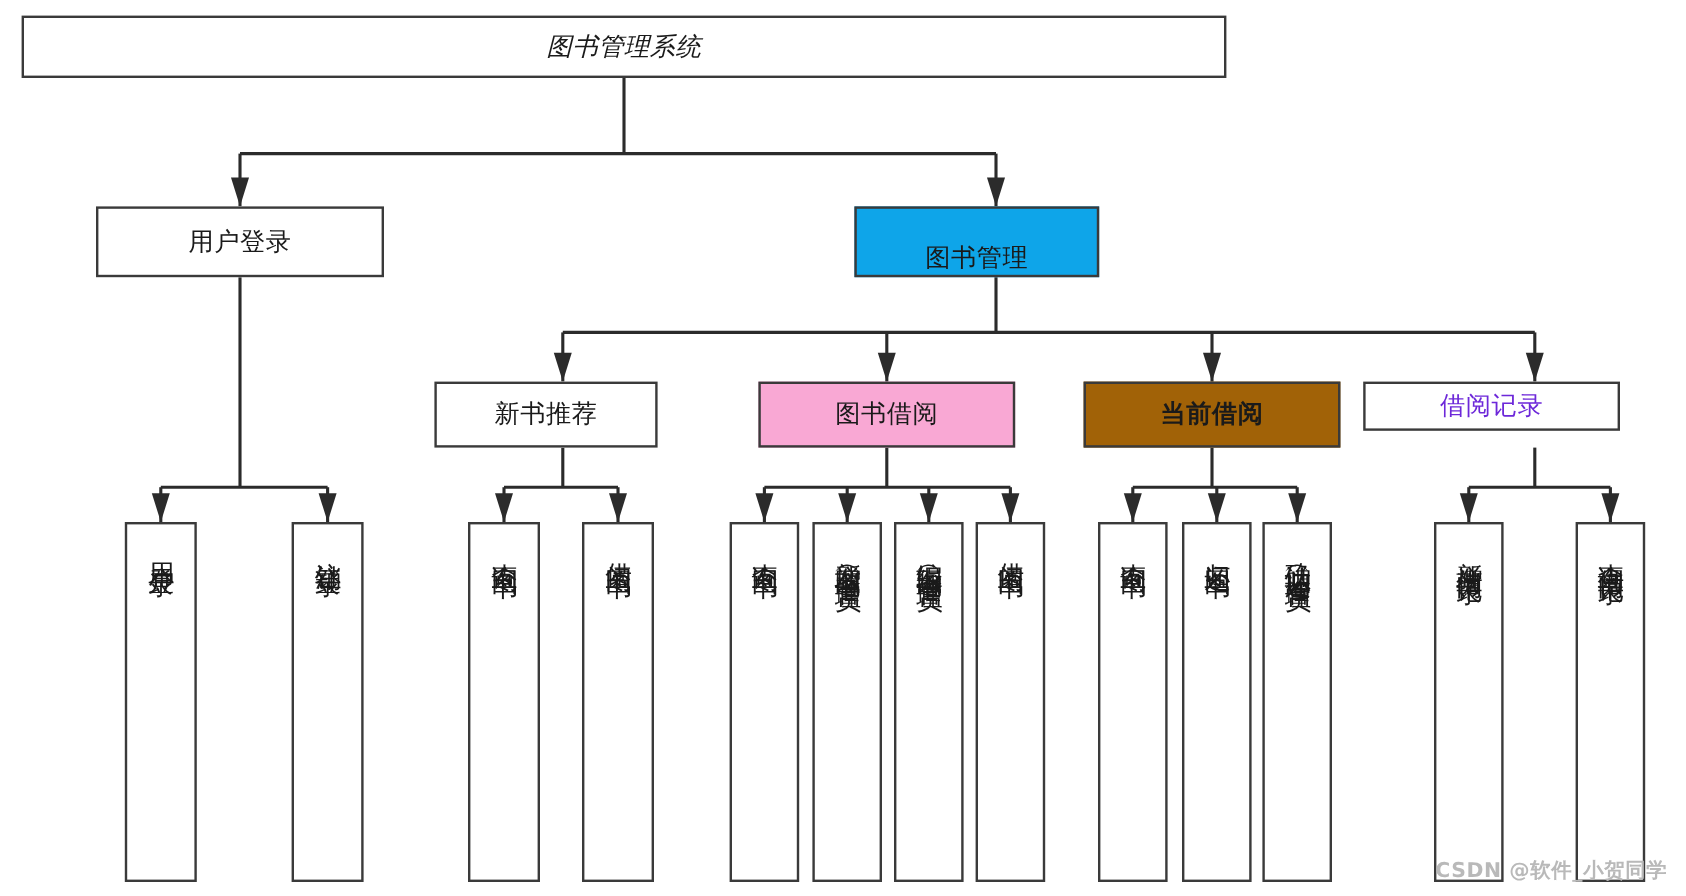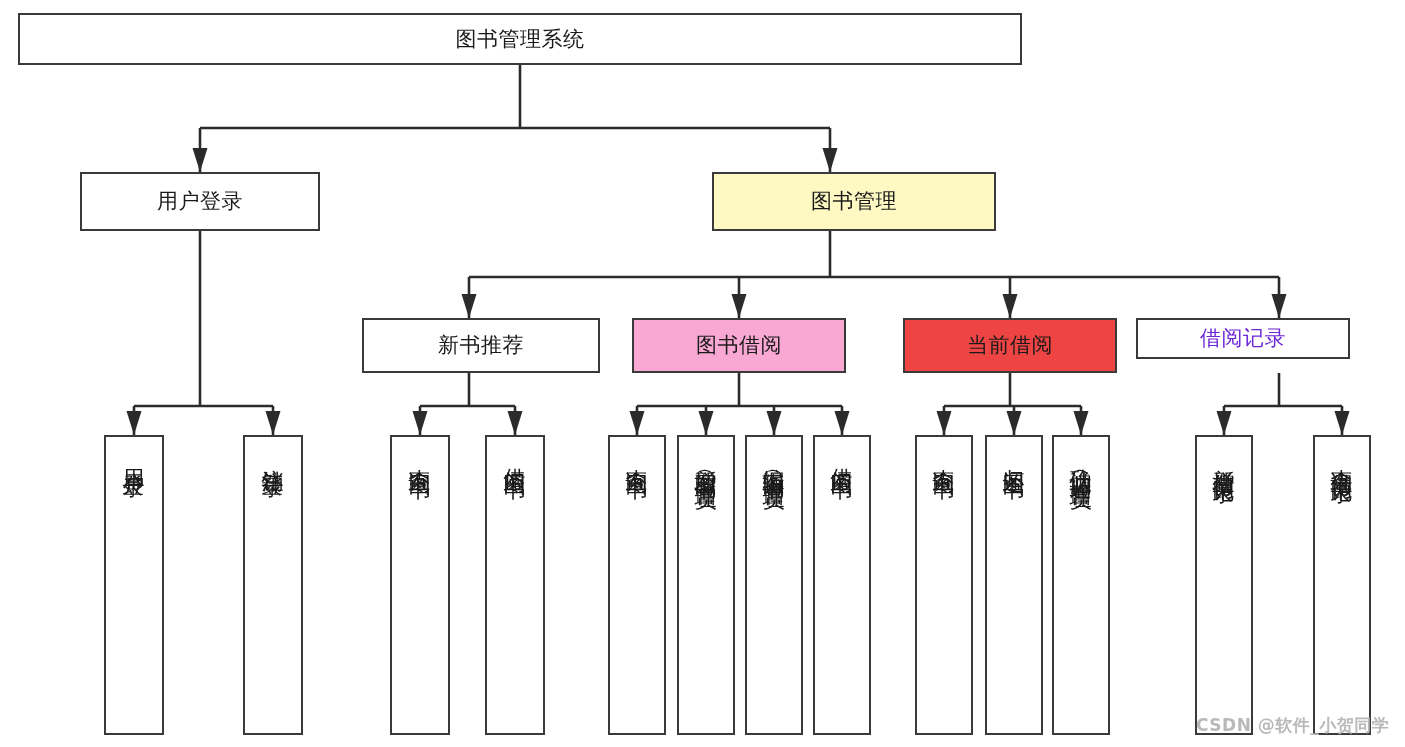--- a/index.html
+++ b/index.html
@@ -116,36 +116,36 @@
       <line x1="1081" y1="406" x2="1081" y2="435" stroke="#2b2b2b" stroke-width="2.6"></line>
       <polygon points="1073.5,411 1088.5,411 1081,435" fill="#2b2b2b"></polygon>
       <line x1="1279" y1="373" x2="1279" y2="406" stroke="#2b2b2b" stroke-width="2.6"></line>
       <line x1="1224" y1="406" x2="1342" y2="406" stroke="#2b2b2b" stroke-width="2.6"></line>
       <line x1="1224" y1="406" x2="1224" y2="435" stroke="#2b2b2b" stroke-width="2.6"></line>
       <polygon points="1216.5,411 1231.5,411 1224,435" fill="#2b2b2b"></polygon>
       <line x1="1342" y1="406" x2="1342" y2="435" stroke="#2b2b2b" stroke-width="2.6"></line>
       <polygon points="1334.5,411 1349.5,411 1342,435" fill="#2b2b2b"></polygon>
     </svg>
   <div id="nodes">
-      <div class="node" style="left: 18px; top: 13px; width: 1004px; height: 52px; border-color: rgb(58, 58, 58); background: rgb(255, 255, 255); color: rgb(26, 26, 26);">
+      <div class="node" style="left: 18px; top: 13px; width: 1004px; height: 52px; border-color: rgb(58, 58, 58); background: rgb(255, 255, 255); color: rgb(26, 26, 26); font-style: italic;">
         <span class="label">图书管理系统</span>
       </div>
       <div class="node" style="left: 80px; top: 172px; width: 240px; height: 59px; border-color: rgb(58, 58, 58); background: rgb(255, 255, 255); color: rgb(26, 26, 26);">
         <span class="label">用户登录</span>
       </div>
-      <div class="node" style="left: 712px; top: 172px; width: 284px; height: 59px; border-color: rgb(58, 58, 58); background: #fef9c3; color: rgb(26, 26, 26);">
+      <div class="node" style="left: 712px; top: 172px; width: 204px; height: 59px; border-color: rgb(58, 58, 58); background: #0ea5e9; color: rgb(26, 26, 26); align-items: flex-end;">
         <span class="label">图书管理</span>
       </div>
-      <div class="node" style="left: 362px; top: 318px; width: 238px; height: 55px; border-color: rgb(58, 58, 58); background: rgb(255, 255, 255); color: rgb(26, 26, 26);">
+      <div class="node" style="left: 362px; top: 318px; width: 186px; height: 55px; border-color: rgb(58, 58, 58); background: rgb(255, 255, 255); color: rgb(26, 26, 26);">
         <span class="label">新书推荐</span>
       </div>
       <div class="node" style="left: 632px; top: 318px; width: 214px; height: 55px; border-color: rgb(58, 58, 58); background: #f9a8d4; color: rgb(26, 26, 26);">
         <span class="label">图书借阅</span>
       </div>
-      <div class="node" style="left: 903px; top: 318px; width: 214px; height: 55px; border-color: rgb(58, 58, 58); background: #ef4444; color: rgb(26, 26, 26);">
+      <div class="node" style="left: 903px; top: 318px; width: 214px; height: 55px; border-color: rgb(58, 58, 58); background: #a16207; color: rgb(26, 26, 26); font-weight: bold;">
         <span class="label">当前借阅</span>
       </div>
       <div class="node" style="left: 1136px; top: 318px; width: 214px; height: 41px; border-color: rgb(58, 58, 58); background: rgb(255, 255, 255); color: #6d28d9;">
         <span class="label">借阅记录</span>
       </div>
       <div class="node vertical" style="left: 104px; top: 435px; width: 60px; height: 300px; border-color: rgb(58, 58, 58); background: rgb(255, 255, 255); color: rgb(26, 26, 26);">
         <span class="label">用户登录</span>
       </div>
       <div class="node vertical" style="left: 243px; top: 435px; width: 60px; height: 300px; border-color: rgb(58, 58, 58); background: rgb(255, 255, 255); color: rgb(26, 26, 26);">
         <span class="label">注销登录</span>

